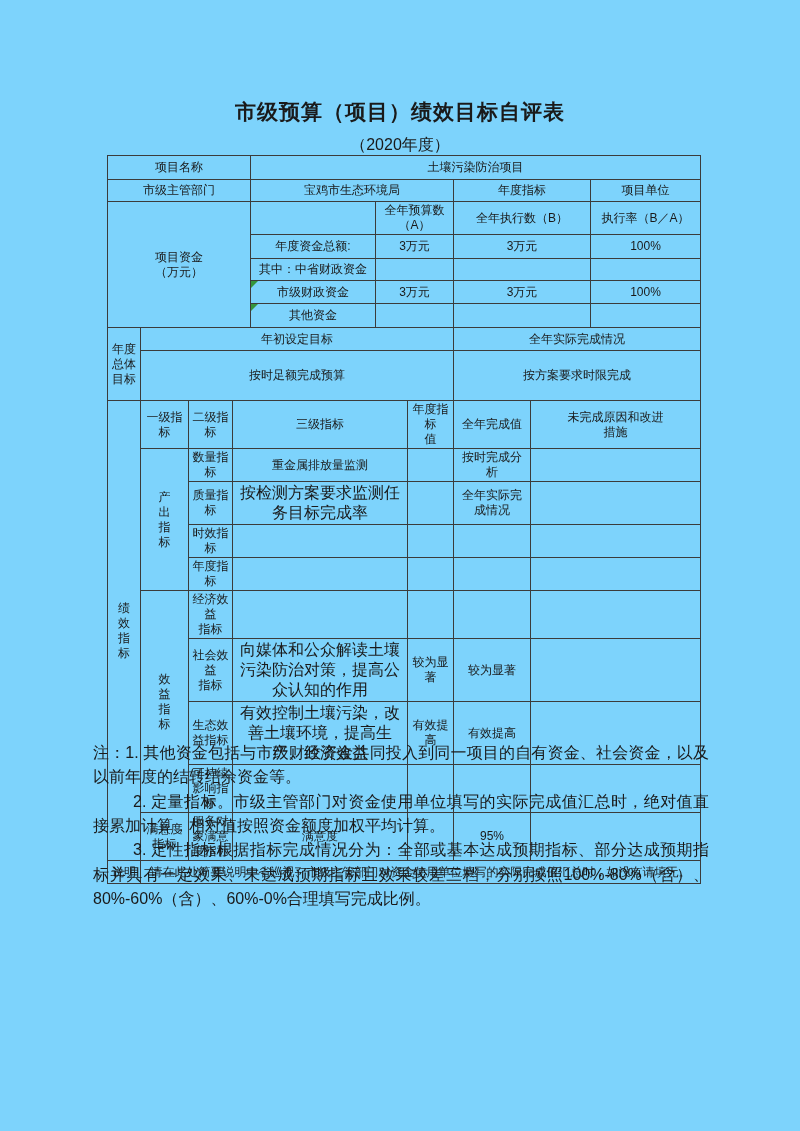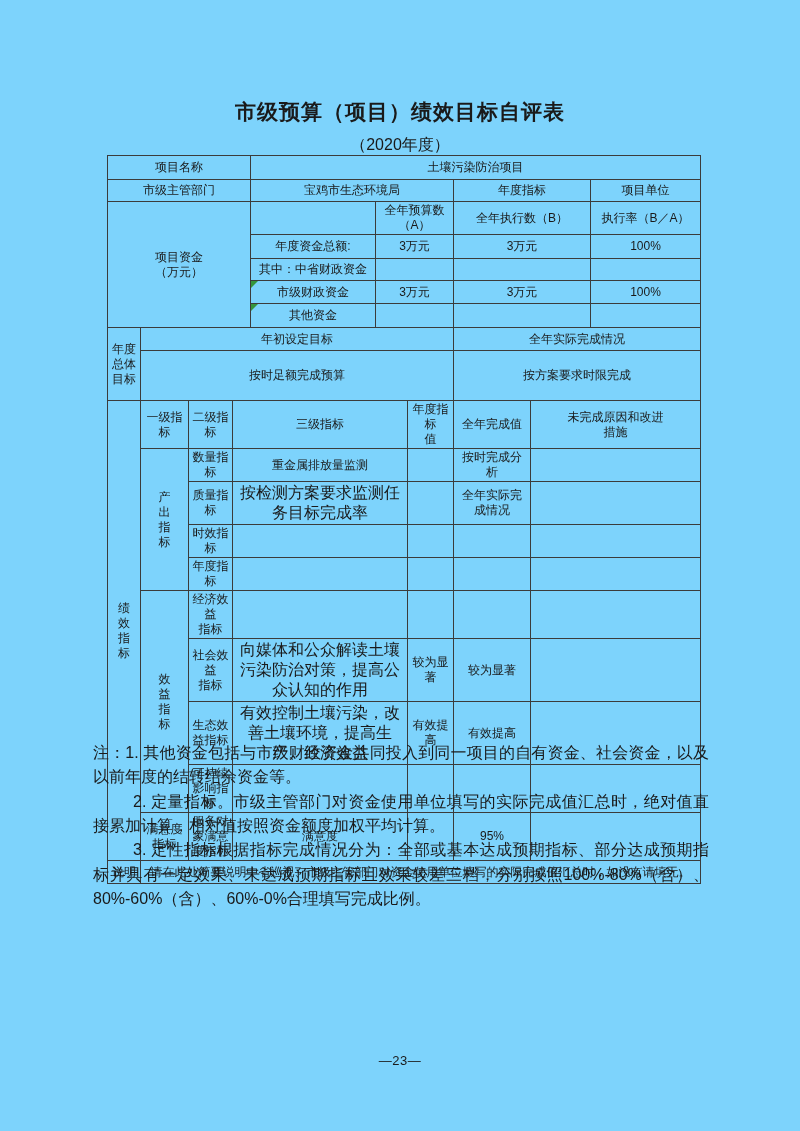--- a/index.html
+++ b/index.html
@@ -231,15 +231,14 @@
     </tr>
   </tbody>
     </table>
 
   <div id="notes">
     <p>注：1. 其他资金包括与市级财政资金共同投入到同一项目的自有资金、社会资金，以及以前年度的结转结余资金等。</p>
     <p class="ind">2. 定量指标。市级主管部门对资金使用单位填写的实际完成值汇总时，绝对值直接累加计算，相对值按照资金额度加权平均计算。</p>
     <p class="ind">3. 定性指标根据指标完成情况分为：全部或基本达成预期指标、部分达成预期指标并具有一定效果、未达成预期指标且效果较差三档，分别按照100%-80%（含）、80%-60%（含）、60%-0%合理填写完成比例。</p>
   </div>
 
-  <div id="pagenum">—23—</div>
 
 </div>
 
 </body></html>

